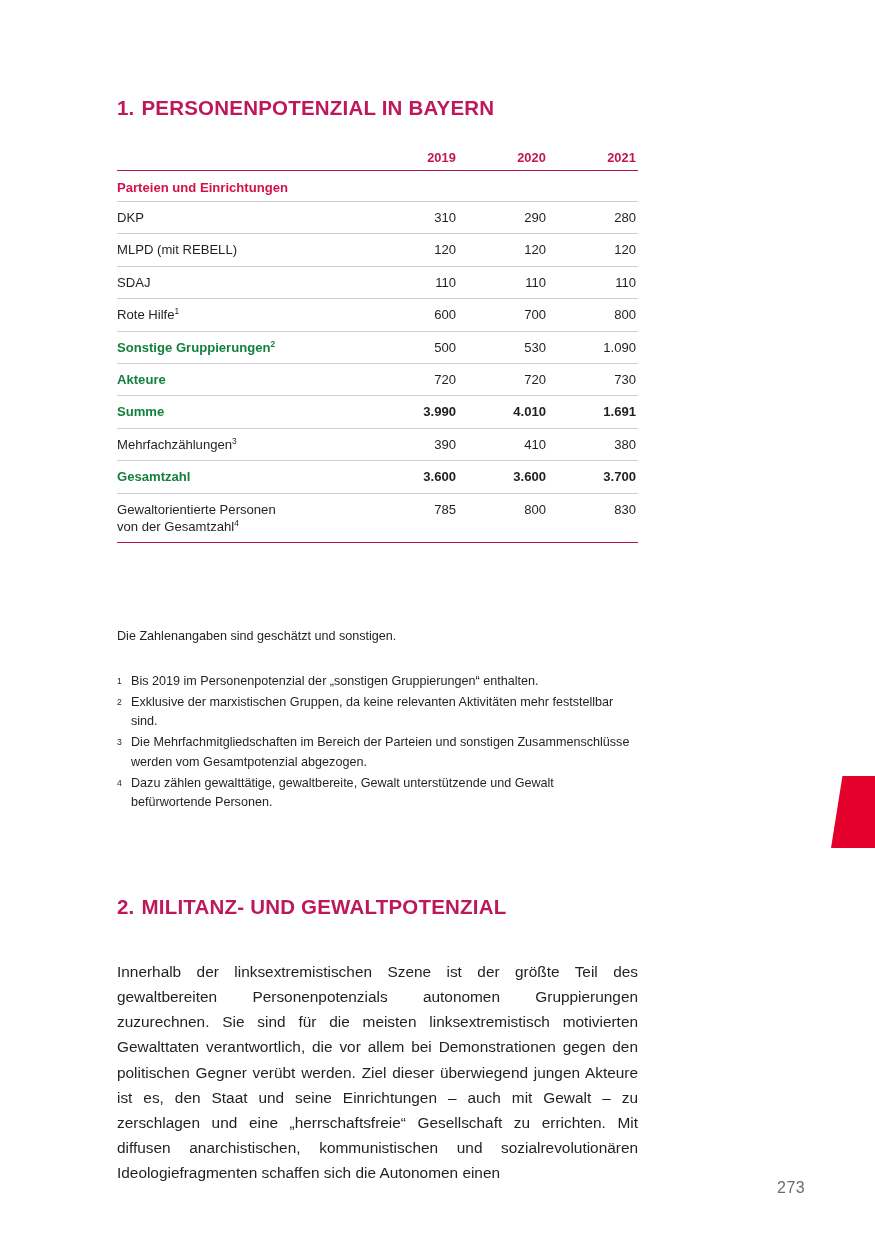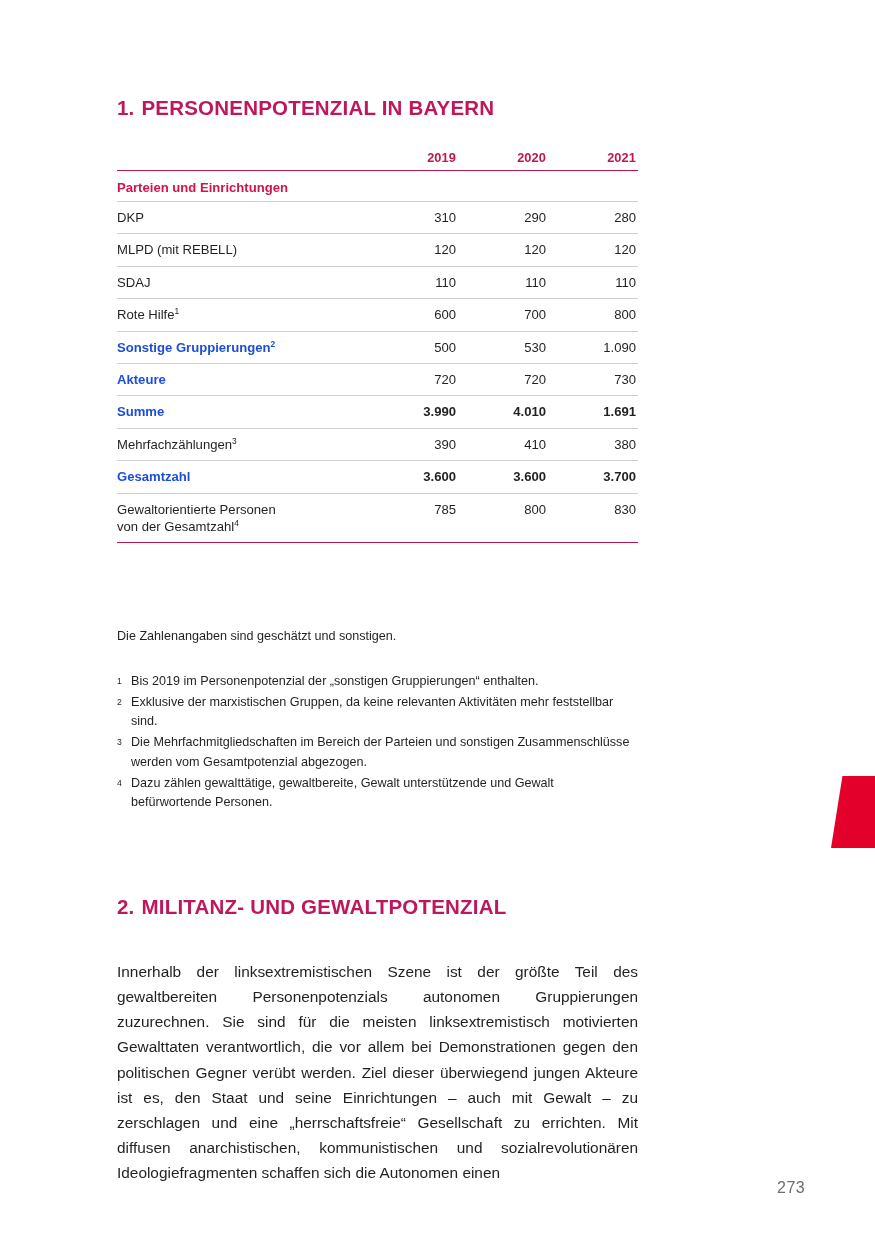--- a/index.html
+++ b/index.html
@@ -101,21 +101,21 @@
   }
   tr.group-row > td {
     padding-top: 9px !important;
     padding-bottom: 6px !important;
     color: #d4114b;
     font-weight: 600;
     border-bottom: 1px solid #cfcfcf;
   }
   tr.last-row > td { border-bottom: 1.4px solid #b5174b; }
 
-  td.red  { color: #1d4ed8; font-weight: 600; }
+  td.red  { color: #15803d; font-weight: 600; }
   td.bold { font-weight: 700; }
   sup {
     font-size: 8.4px;
     vertical-align: super;
     line-height: 0;
   }
 
   
   .note-estimate {
     position: absolute;

